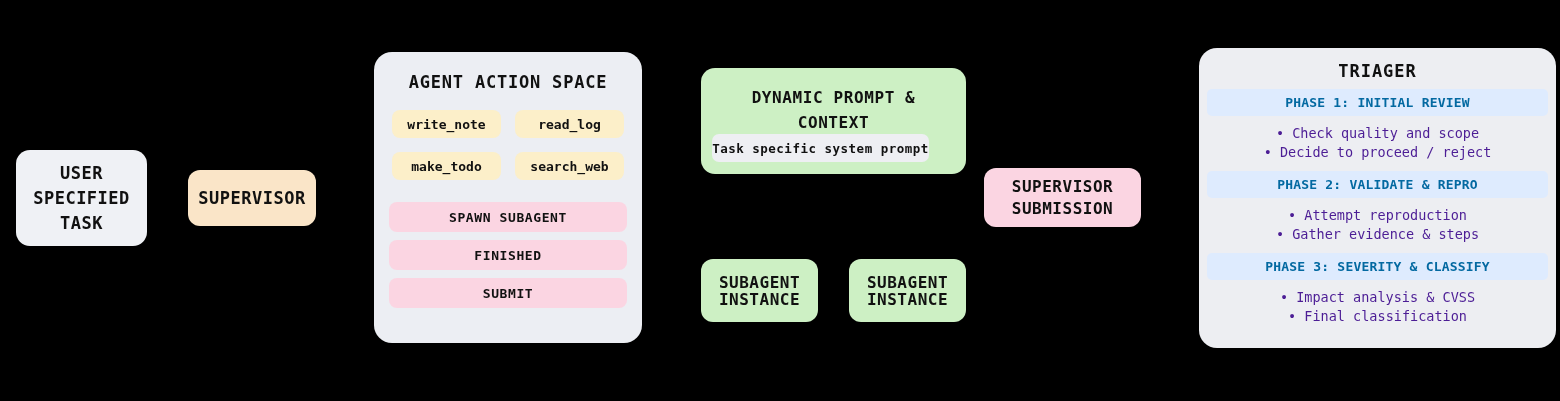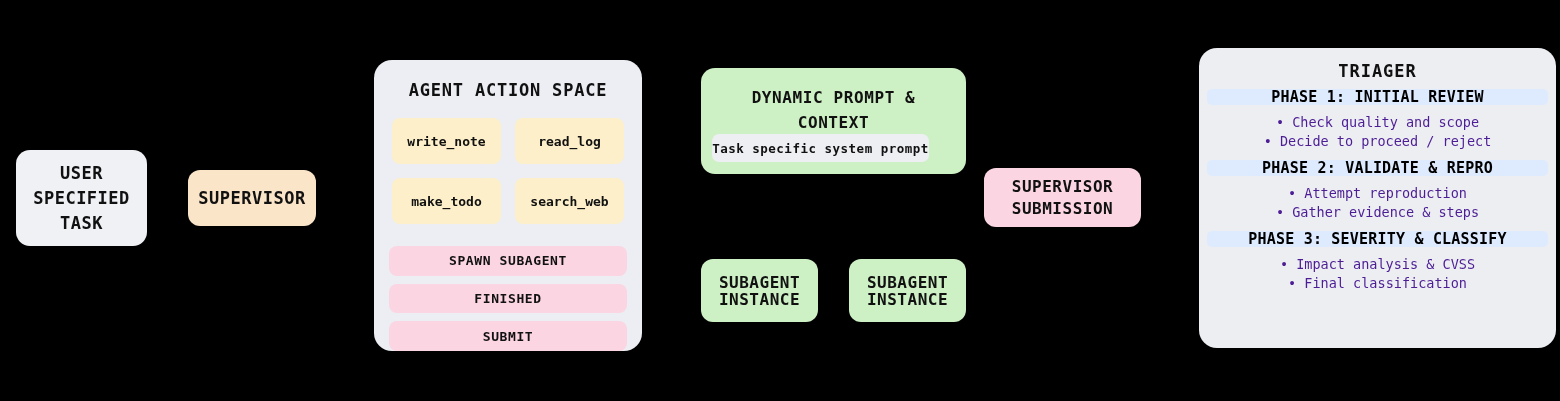--- a/index.html
+++ b/index.html
@@ -39,40 +39,40 @@
   }
   #supervisor {
     left: 188px; top: 170px; width: 128px; height: 56px;
     background: #FAE5C8;
     border-radius: 12px;
     font-size: 17px;
   }
 
   
   #action-space-card {
-    left: 374px; top: 60px; width: 268px; height: 291px;
+    left: 374px; top: 52px; width: 268px; height: 291px;
     background: #ECEEF3;
     border-radius: 18px;
     justify-content: flex-start;
     padding-top: 20px;
   }
   #action-space-title {
     font-size: 17px;
     letter-spacing: 0.8px;
     margin-bottom: 18px;
   }
   .pill-row {
     display: flex;
     gap: 14px;
     margin-bottom: 14px;
     width: 100%;
     justify-content: center;
   }
   .pill-tool {
-    width: 109px; height: 46px;
+    width: 109px; height: 28px;
     background: #FCEFC9;
     border-radius: 8px;
     display: flex;
     align-items: center;
     justify-content: center;
     font-size: 13px;
     font-weight: bold;
     letter-spacing: 0px;
     color: #111111;
   }
@@ -145,30 +145,30 @@
     justify-content: flex-start;
     padding-top: 13px;
   }
   #triager-title {
     font-size: 17px;
     letter-spacing: 1px;
     margin-bottom: 8px;
   }
   .phase-band {
     width: 341px;
-    height: 16px;
+    height: 27px;
     background: #DEEBFE;
     border-radius: 5px;
     display: flex;
     align-items: center;
     justify-content: center;
-    font-size: 15px;
+    font-size: 13px;
     font-weight: bold;
     letter-spacing: 0.2px;
-    color: #000000;
+    color: #0369a1;
   }
   .phase-bullets {
     width: 100%;
     display: flex;
     flex-direction: column;
     align-items: center;
     padding: 8px 0 9px 0;
     font-weight: normal;
   }
   .bullet {

